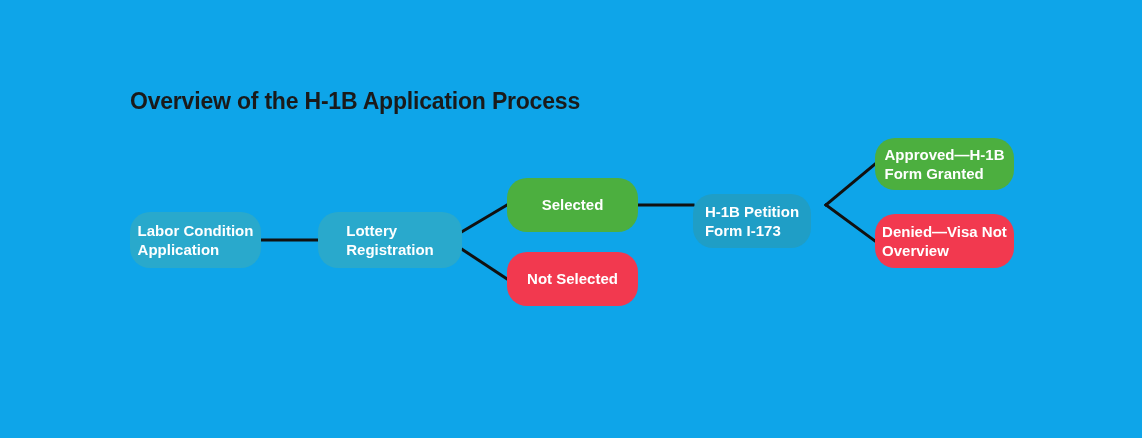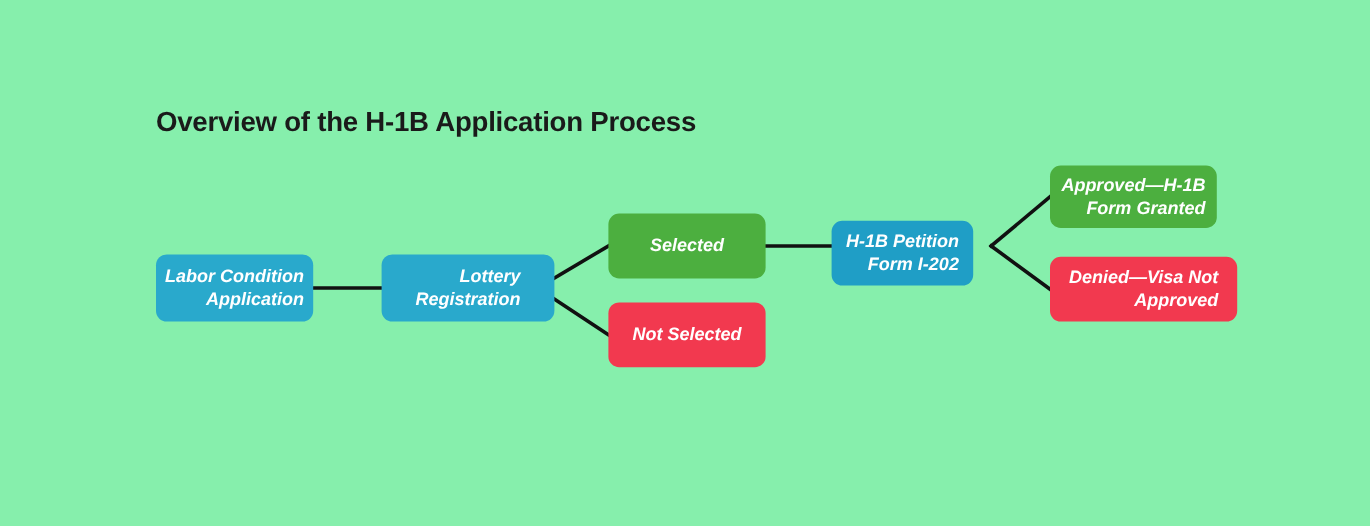--- a/index.html
+++ b/index.html
@@ -4,21 +4,21 @@
 <style>
   html, body {
     margin: 0;
     padding: 0;
     background: #ffffff;
   }
   #canvas {
     position: relative;
     width: 1142px;
     height: 438px;
-    background: #86efac;
+    background: #0ea5e9;
     overflow: hidden;
     font-family: "Liberation Sans", sans-serif;
   }
   #flow-title {
     position: absolute;
     left: 130px;
     top: 88px;
     font-size: 23px;
     font-weight: bold;
     color: #1a1a1a;
@@ -28,32 +28,31 @@
   #connectors {
     position: absolute;
     left: 0;
     top: 0;
     width: 1142px;
     height: 438px;
   }
   .node {
     position: absolute;
     box-sizing: border-box;
-    border-radius: 9px;
+    border-radius: 20px;
     display: flex;
     align-items: center;
     justify-content: center;
-    text-align: right;
+    text-align: left;
     color: #ffffff;
     font-size: 15px;
     font-weight: bold;
     line-height: 1.28;
     padding: 2px 6px;
     z-index: 2;
-    font-style: italic;
   }
   .node-blue      { background: #29a9cc; }
   .node-blue-deep { background: #1f9ec6; }
   .node-green     { background: #4caf3f; }
   .node-red       { background: #f2394f; }
 </style>
 </head>
 <body>
 
 <div id="canvas">
@@ -86,34 +85,34 @@
   </div>
 
   <div class="node node-green" style="left:507px; top:178px; width:131px; height:54px;">
     <span>Selected</span>
   </div>
 
   <div class="node node-red" style="left:507px; top:252px; width:131px; height:54px;">
     <span>Not Selected</span>
   </div>
 
-  <div class="node node-blue-deep" style="left:693px; top:184px; width:118px; height:54px;">
+  <div class="node node-blue-deep" style="left:693px; top:194px; width:118px; height:54px;">
     <span>
       <span>H-1B Petition</span><br>
-      <span>Form I-202</span>
+      <span>Form I-173</span>
     </span>
   </div>
 
   <div class="node node-green" style="left:875px; top:138px; width:139px; height:52px;">
     <span>
       <span>Approved—H-1B</span><br>
       <span>Form Granted</span>
     </span>
   </div>
 
-  <div class="node node-red" style="left:875px; top:214px; width:156px; height:54px;">
+  <div class="node node-red" style="left:875px; top:214px; width:139px; height:54px;">
     <span>
       <span>Denied—Visa Not</span><br>
-      <span>Approved</span>
+      <span>Overview</span>
     </span>
   </div>
 
 </div>
 
 </body></html>

